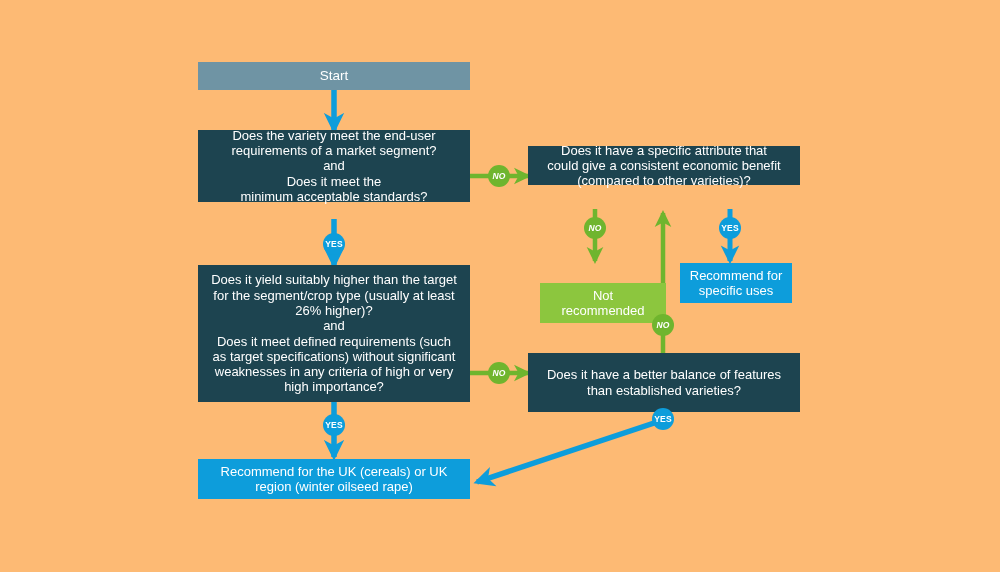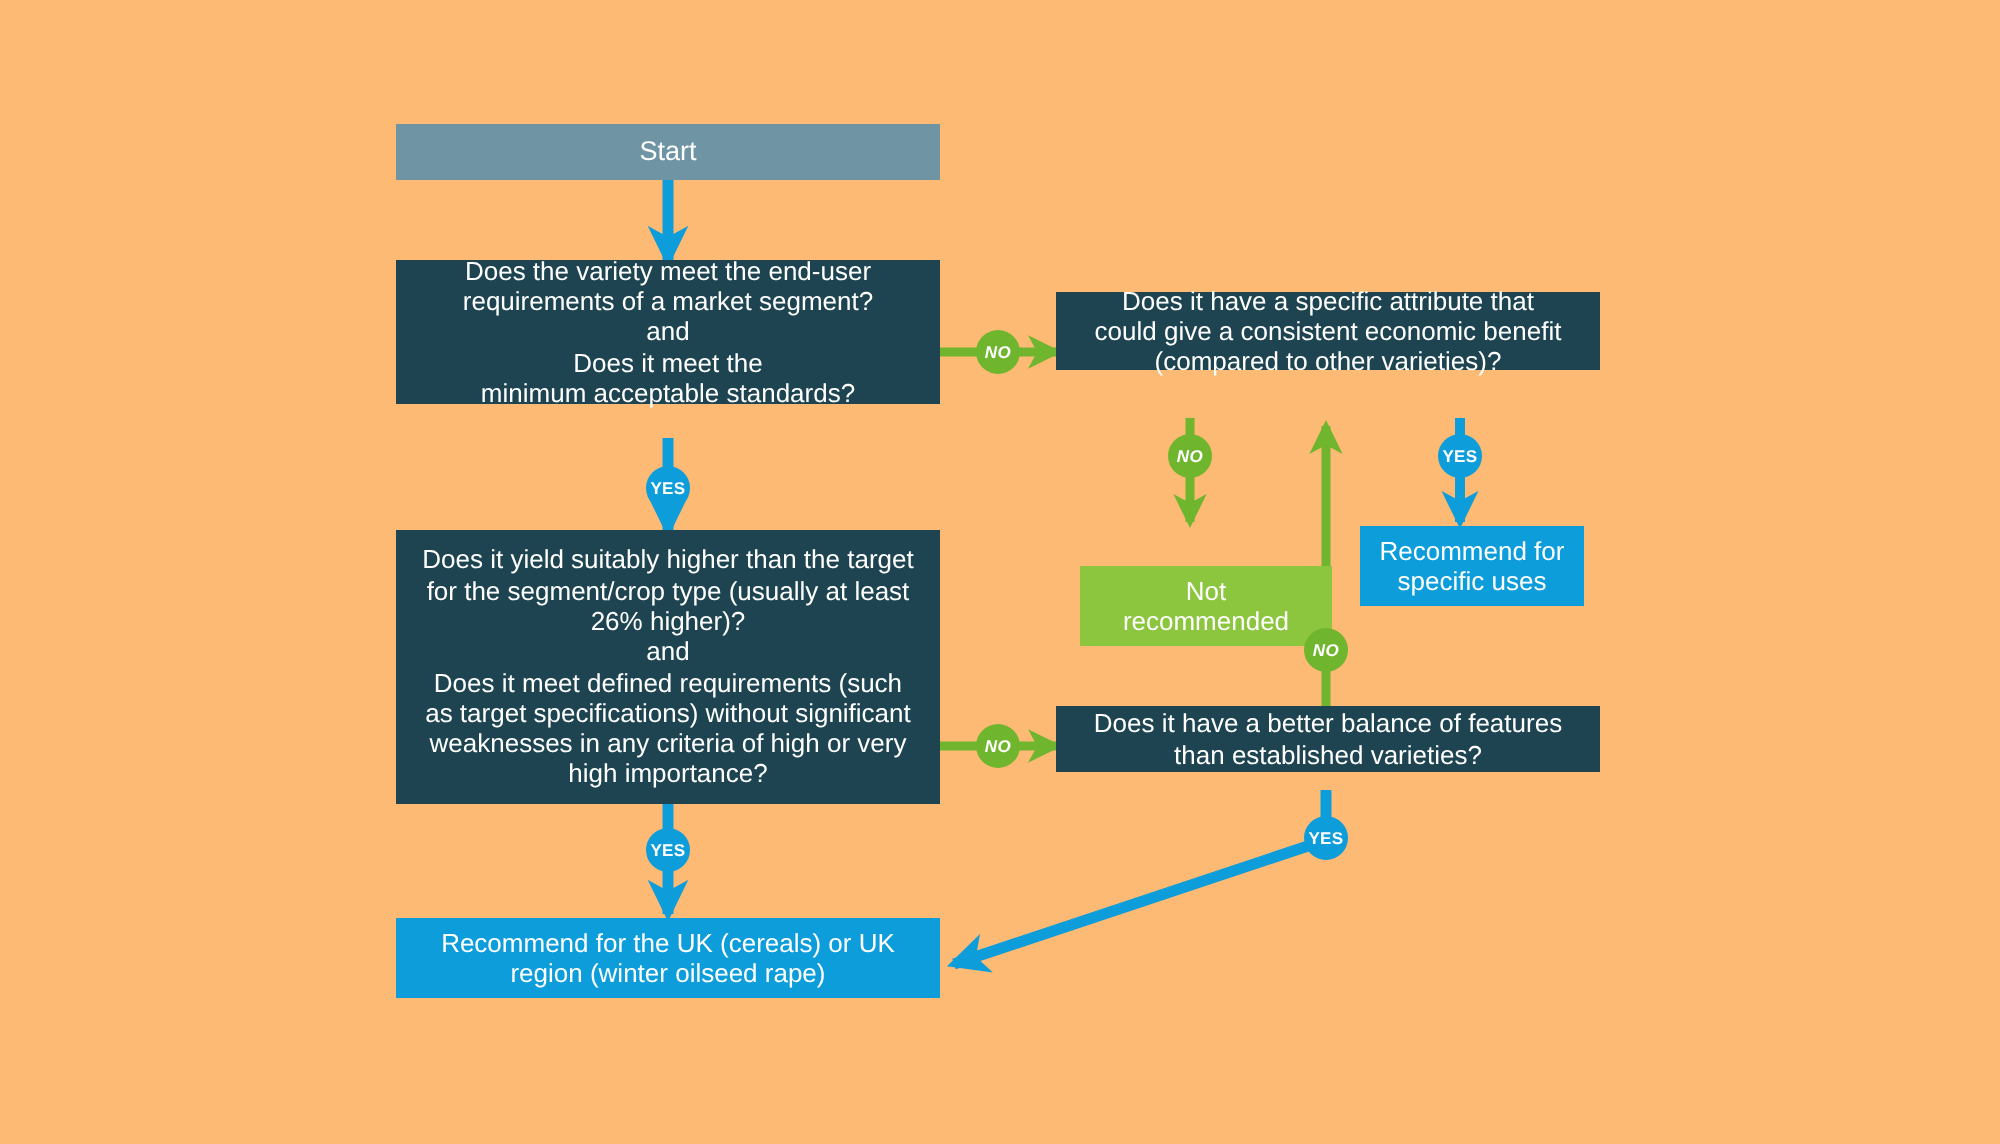--- a/index.html
+++ b/index.html
@@ -127,21 +127,21 @@
 weaknesses in any criteria of high or very
 high importance?</span>
   </div>
 
   <div class="node node-decision" style="left:528px; top:146px; width:272px; height:39px; padding:3px 6px;">
     <span>Does it have a specific attribute that
 could give a consistent economic benefit
 (compared to other varieties)?</span>
   </div>
 
-  <div class="node node-decision" style="left:528px; top:353px; width:272px; height:33px; padding:3px 6px;">
+  <div class="node node-decision" style="left:528px; top:353px; width:272px; height:59px; padding:3px 6px;">
     <span>Does it have a better balance of features
 than established varieties?</span>
   </div>
 
   <div class="node node-green" style="left:540px; top:263px; width:126px; height:40px;margin-top:20px;">
     <span>Not
 recommended</span>
   </div>
 
   <div class="node node-blue" style="left:680px; top:263px; width:112px; height:40px;">

